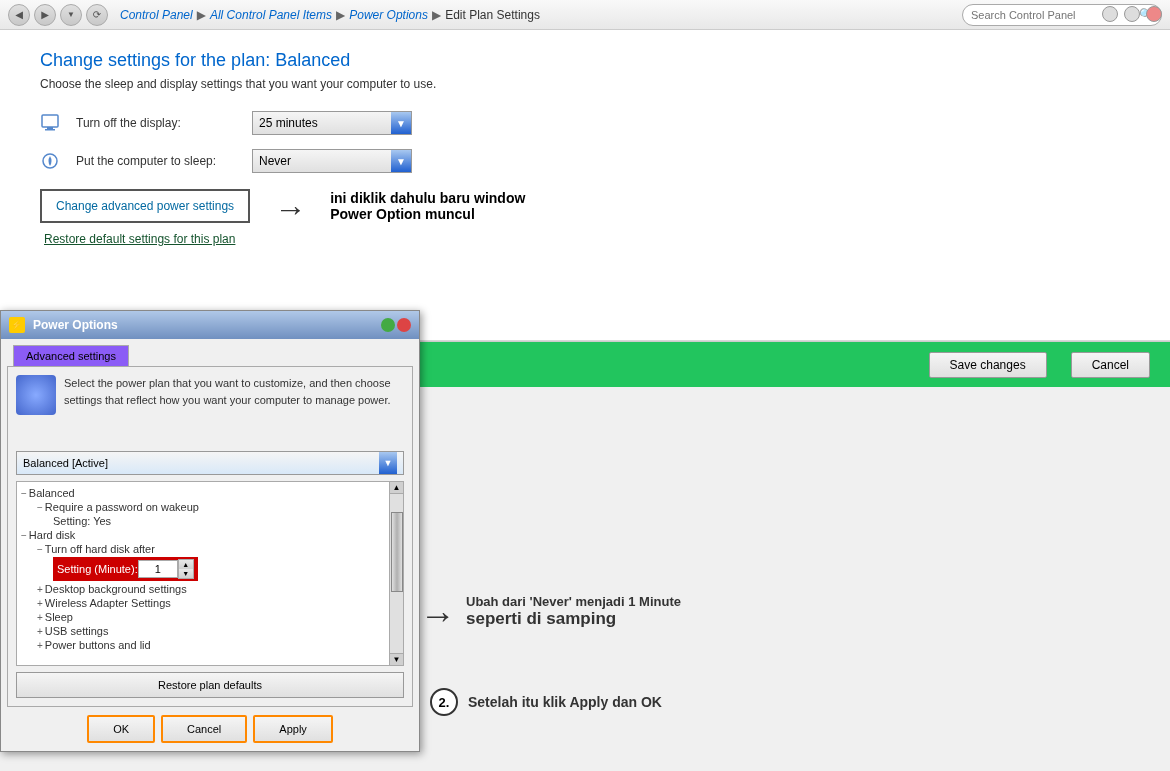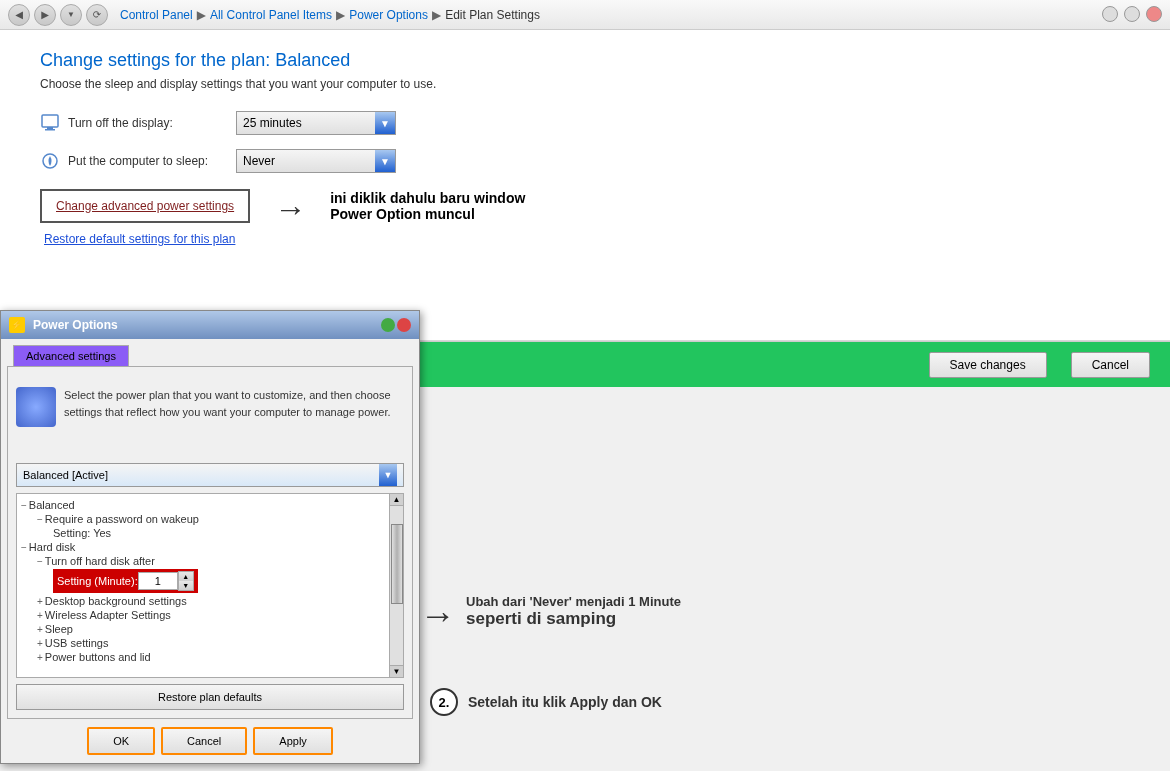--- a/index.html
+++ b/index.html
@@ -39,21 +39,21 @@
       font-size: 10px;
       color: #555;
     }
     .breadcrumb {
       display: flex; align-items: center; gap: 4px;
       font-size: 12px;
       color: #333;
       margin-left: 8px;
     }
     .breadcrumb-sep { color: #666; }
-    .breadcrumb-link { color: #0066cc; cursor: pointer; }
+    .breadcrumb-link { color: #0066cc; cursor: pointer; font-style: italic; }
     .search-input {
       border: none; outline: none; background: transparent;
       font-size: 11px; color: #999; width: 100%;
     }
     .window-controls {
       display: flex; gap: 6px;
       position: absolute; right: 8px; top: 6px;
     }
     .win-btn {
       width: 16px; height: 16px;
@@ -77,21 +77,21 @@
     }
     .plan-subtitle {
       font-size: 12px;
       color: #333;
       margin-bottom: 20px;
     }
     .setting-row {
       display: flex;
       align-items: center;
       margin-bottom: 14px;
-      gap: 8px;
+      gap: 16px;
     }
     .setting-icon {
       width: 20px; height: 20px;
       display: flex; align-items: center; justify-content: center;
     }
     .setting-label {
       font-size: 12px;
       color: #333;
       width: 160px;
     }
@@ -108,27 +108,26 @@
     .setting-dropdown .dd-text { flex: 1; }
     .setting-dropdown .dd-arrow {
       width: 20px; height: 100%;
       background: linear-gradient(to bottom, #a8c8f0, #2060d0);
       display: flex; align-items: center; justify-content: center;
       color: white; font-size: 10px;
       margin-right: -6px;
     }
 
     .change-link {
-      color: #7f1d1d;
-      text-decoration: underline;
+      color: #0369a1;
       cursor: pointer;
       font-size: 12px;
     }
     .restore-link {
-      color: #1d4ed8;
+      color: #14532d;
       text-decoration: underline;
       cursor: pointer;
       font-size: 12px;
     }
     .change-link-box {
       border: 2px solid #555;
       padding: 8px 14px;
       display: inline-block;
     }
     .annotation-text {
@@ -211,21 +210,20 @@
     .dialog-body {
       padding: 8px;
       background: #f0f0f0;
       border: 1px solid #aaa;
       margin: 0 6px;
     }
     .dialog-desc {
       display: flex;
       gap: 8px;
       margin-bottom: 10px;
-      margin-top: 12px;
     }
     .desc-icon {
       width: 40px; height: 40px;
       background: radial-gradient(circle, #88aaff, #4466cc);
       border-radius: 4px;
       flex-shrink: 0;
     }
     .desc-text {
       font-size: 11px;
       color: #333;
@@ -353,20 +351,24 @@
       <span class="breadcrumb-sep">▶</span>
       <span class="breadcrumb-link">All Control Panel Items</span>
       <span class="breadcrumb-sep">▶</span>
       <span class="breadcrumb-link">Power Options</span>
       <span class="breadcrumb-sep">▶</span>
       <span>Edit Plan Settings</span>
     </div>
 
     <div style="flex:1"></div>
 
+    <div style="display:flex;align-items:center;border:1px solid #aaa;border-radius:11px;background:white;height:22px;width:200px;padding:0 8px;">
+      <input type="text" class="search-input" placeholder="Search Control Panel" style="">
+      <span style="color:#666;font-size:11px;">🔍</span>
+    </div>
   </div>
 
   <div class="window-controls">
     <div class="win-btn"></div>
     <div class="win-btn"></div>
     <div class="win-btn" style="background:#e88;"></div>
   </div>
 </div>
 
 <div class="main-content">

